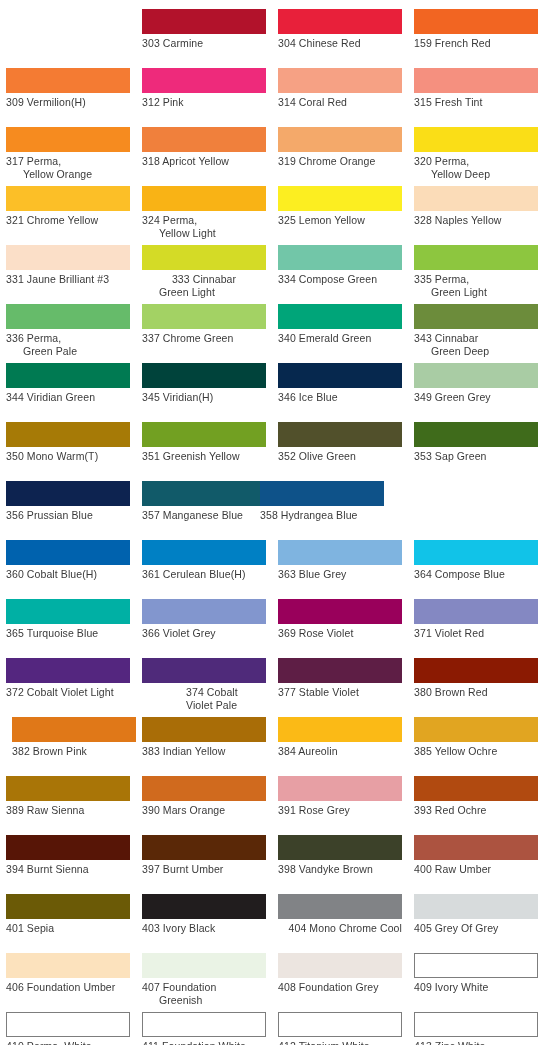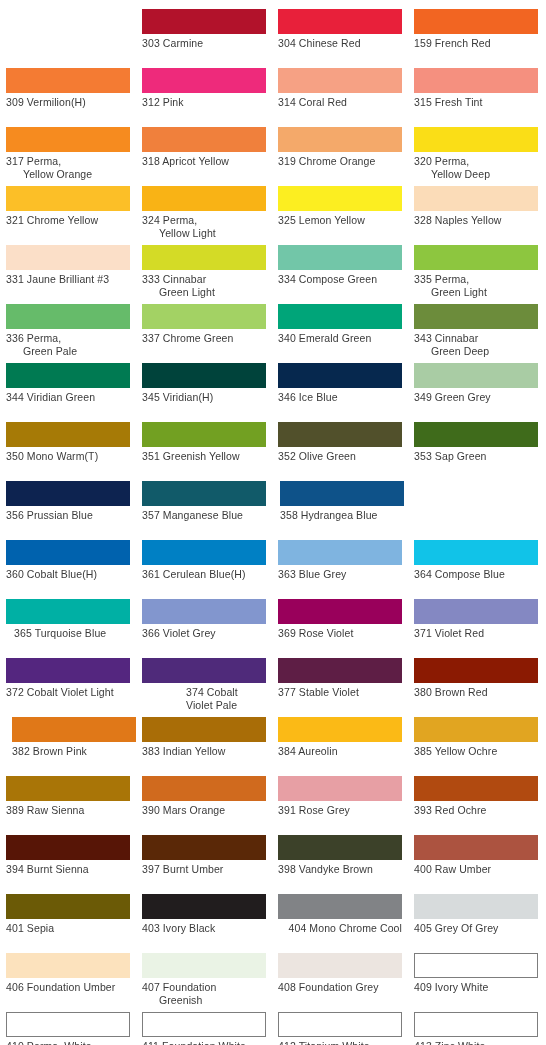--- a/index.html
+++ b/index.html
@@ -115,21 +115,21 @@
     <div class="swatch-cell" style="left: 414px; top: 186px;">
       <div class="swatch-chip" style="background: rgb(251, 220, 184);"></div>
       <div class="swatch-label" style="color: rgb(58, 58, 58);"><span style="display: block;">328 Naples Yellow</span></div>
     </div>
     <div class="swatch-cell" style="left: 6px; top: 245px;">
       <div class="swatch-chip" style="background: rgb(251, 223, 200);"></div>
       <div class="swatch-label" style="color: rgb(58, 58, 58);"><span style="display: block;">331 Jaune Brilliant #3</span></div>
     </div>
     <div class="swatch-cell" style="left: 142px; top: 245px;">
       <div class="swatch-chip" style="background: rgb(212, 219, 38);"></div>
-      <div class="swatch-label" style="color: rgb(58, 58, 58);"><span style="display: block;">333 Cinnabar</span><span class="cont-line">Green Light</span></div>
+      <div class="swatch-label" style="color: rgb(58, 58, 58);"><span style="display: block; text-align: center;">333 Cinnabar</span><span class="cont-line">Green Light</span></div>
     </div>
     <div class="swatch-cell" style="left: 278px; top: 245px;">
       <div class="swatch-chip" style="background: rgb(114, 198, 168);"></div>
       <div class="swatch-label" style="color: rgb(58, 58, 58);"><span style="display: block;">334 Compose Green</span></div>
     </div>
     <div class="swatch-cell" style="left: 414px; top: 245px;">
       <div class="swatch-chip" style="background: rgb(141, 198, 63);"></div>
       <div class="swatch-label" style="color: rgb(58, 58, 58);"><span style="display: block;">335 Perma,</span><span class="cont-line">Green Light</span></div>
     </div>
     <div class="swatch-cell" style="left: 6px; top: 304px;">
@@ -181,21 +181,21 @@
       <div class="swatch-label" style="color: rgb(58, 58, 58);"><span style="display: block;">353 Sap Green</span></div>
     </div>
     <div class="swatch-cell" style="left: 6px; top: 481px;">
       <div class="swatch-chip" style="background: rgb(13, 35, 80);"></div>
       <div class="swatch-label" style="color: rgb(58, 58, 58);"><span style="display: block;">356 Prussian Blue</span></div>
     </div>
     <div class="swatch-cell" style="left: 142px; top: 481px;">
       <div class="swatch-chip" style="background: rgb(17, 90, 105);"></div>
       <div class="swatch-label" style="color: rgb(58, 58, 58);"><span style="display: block;">357 Manganese Blue</span></div>
     </div>
-    <div class="swatch-cell" style="left: 280px; top: 481px;">
+    <div class="swatch-cell" style="left: 260px; top: 481px;">
       <div class="swatch-chip" style="background: rgb(14, 82, 137);"></div>
       <div class="swatch-label" style="color: rgb(58, 58, 58);"><span style="display: block;">358 Hydrangea Blue</span></div>
     </div>
     <div class="swatch-cell" style="left: 6px; top: 540px;">
       <div class="swatch-chip" style="background: rgb(0, 98, 174);"></div>
       <div class="swatch-label" style="color: rgb(58, 58, 58);"><span style="display: block;">360 Cobalt Blue(H)</span></div>
     </div>
     <div class="swatch-cell" style="left: 142px; top: 540px;">
       <div class="swatch-chip" style="background: rgb(0, 128, 196);"></div>
       <div class="swatch-label" style="color: rgb(58, 58, 58);"><span style="display: block;">361 Cerulean Blue(H)</span></div>
@@ -203,21 +203,21 @@
     <div class="swatch-cell" style="left: 278px; top: 540px;">
       <div class="swatch-chip" style="background: rgb(127, 180, 224);"></div>
       <div class="swatch-label" style="color: rgb(58, 58, 58);"><span style="display: block;">363 Blue Grey</span></div>
     </div>
     <div class="swatch-cell" style="left: 414px; top: 540px;">
       <div class="swatch-chip" style="background: rgb(17, 195, 232);"></div>
       <div class="swatch-label" style="color: rgb(58, 58, 58);"><span style="display: block;">364 Compose Blue</span></div>
     </div>
     <div class="swatch-cell" style="left: 6px; top: 599px;">
       <div class="swatch-chip" style="background: rgb(0, 176, 164);"></div>
-      <div class="swatch-label" style="color: rgb(58, 58, 58);"><span style="display: block; margin-left: 8px;">365 Turquoise Blue</span></div>
+      <div class="swatch-label" style="color: rgb(58, 58, 58);"><span style="display: block;">365 Turquoise Blue</span></div>
     </div>
     <div class="swatch-cell" style="left: 142px; top: 599px;">
       <div class="swatch-chip" style="background: rgb(130, 150, 206);"></div>
       <div class="swatch-label" style="color: rgb(58, 58, 58);"><span style="display: block;">366 Violet Grey</span></div>
     </div>
     <div class="swatch-cell" style="left: 278px; top: 599px;">
       <div class="swatch-chip" style="background: rgb(153, 0, 91);"></div>
       <div class="swatch-label" style="color: rgb(58, 58, 58);"><span style="display: block;">369 Rose Violet</span></div>
     </div>
     <div class="swatch-cell" style="left: 414px; top: 599px;">

